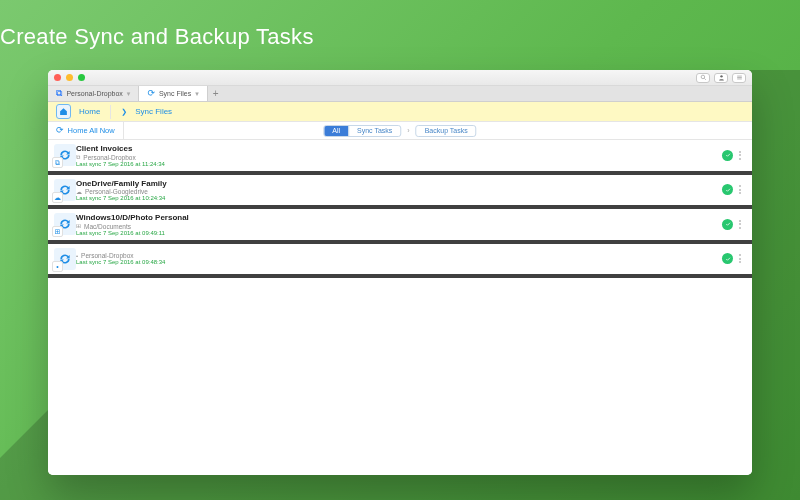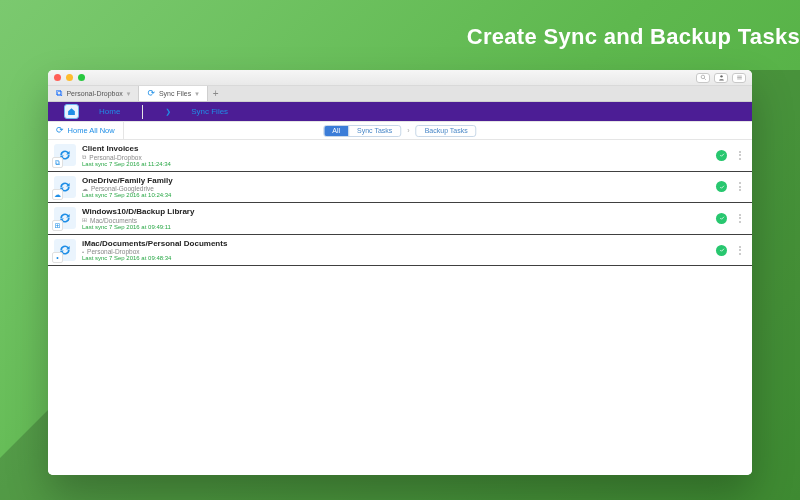--- a/index.html
+++ b/index.html
@@ -15,24 +15,24 @@
     top: 70px; left: 48px;
     width: 900px; height: 900px;
     background: rgba(0,0,0,0.18);
     transform: skewX(-45deg) translateX(340px);
     transform-origin: top left;
     pointer-events: none;
   }
   .headline {
     position: absolute;
     top: 24px; left: 0; right: 0;
-    text-align: right;
+    text-align: left;
     color: #fff;
     font-size: 22px;
-    font-weight: 700;
+    font-weight: 400;
     letter-spacing: 0.3px;
   }
   .window {
     position: absolute;
     top: 70px; left: 48px;
     width: 704px; height: 405px;
     background: #fff;
     border-radius: 5px;
     box-shadow: 0 20px 40px rgba(0,0,0,0.25);
     display: flex; flex-direction: column;
@@ -79,25 +79,25 @@
     background: #e8e8e8;
   }
   .tab.active { background: #fff; }
   .tab-add {
     width: 16px; display:flex; align-items:center; justify-content:center;
     color:#888; font-size:10px;
   }
 
   .toolbar {
     height: 20px;
-    background: #4c1d95;
+    background: #fef9c3;
     border-bottom: 1px solid #e5e5e5;
     display: flex; align-items: center;
-    padding: 0 16px;
-    gap: 20px;
+    padding: 0 8px;
+    gap: 8px;
   }
   .tb-btn {
     width: 15px; height: 15px;
     border: 1px solid #6fb8f2;
     border-radius: 3px;
     background: #eaf4fd;
     display:flex; align-items:center; justify-content:center;
   }
   .tb-btn svg { width:9px; height:9px; fill:#1f8ee6; }
   .tb-label { font-size: 8px; color: #1f8ee6; font-weight: 500; }
@@ -130,22 +130,22 @@
   }
   .seg > div { padding: 0 8px; display:flex; align-items:center; color:#4a88c8; }
   .seg > div.sel { background:#3b7dd8; color:#fff; }
   .seg > div + div { border-left:1px solid #c8d8e8; }
   .chev2 { color:#aaa; font-size:7px; margin: 0 6px; }
 
   .tasklist { flex:1; overflow:auto; background:#fff; }
   .task {
     display:flex; align-items:center;
     padding: 4px 10px 4px 6px;
-    border-bottom: 1px solid #404040;
-    gap: 6px;
+    border-bottom: 4px solid #404040;
+    gap: 0;
   }
   .task-icon {
     width: 22px; height: 22px;
     border-radius: 3px;
     background: #eaf4fd;
     display:flex; align-items:center; justify-content:center;
     position:relative;
     flex-shrink:0;
   }
   .mini-badge {
@@ -314,21 +314,21 @@
     <div class="task-icon">
       <svg width="14" height="14" viewBox="0 0 24 24">
         <path d="M4 12a8 8 0 0 1 14-5l2-2v6h-6l2-2a5 5 0 0 0-9 3z" fill="#1f8ee6"></path>
         <path d="M20 12a8 8 0 0 1-14 5l-2 2v-6h6l-2 2a5 5 0 0 0 9-3z" fill="#1f8ee6"></path>
       </svg>
       <div class="mini-badge">
         <span class="glyph" style="font-size:7px;color:#1f8ee6">⊞</span>
       </div>
     </div>
     <div class="task-text">
-      <div class="task-title">Windows10/D/Backup Library</div>
+      <div class="task-title">Windows10/D/Photo Personal</div>
       <div class="task-sub">
         <span class="glyph" style="font-size:6px;color:#999">⊞</span>
         <span>Mac/Documents</span>
       </div>
       <div class="task-time">Last sync 7 Sep 2016 at 09:49:11</div>
     </div>
     <div class="status-ok">
       <svg viewBox="0 0 24 24">
               <path d="M5 12l5 5L20 7" fill="none" stroke="#fff" stroke-width="3"></path>
             </svg>
@@ -343,21 +343,20 @@
     <div class="task-icon">
       <svg width="14" height="14" viewBox="0 0 24 24">
         <path d="M4 12a8 8 0 0 1 14-5l2-2v6h-6l2-2a5 5 0 0 0-9 3z" fill="#1f8ee6"></path>
         <path d="M20 12a8 8 0 0 1-14 5l-2 2v-6h6l-2 2a5 5 0 0 0 9-3z" fill="#1f8ee6"></path>
       </svg>
       <div class="mini-badge">
         <span class="glyph" style="font-size:7px;color:#1f8ee6">•</span>
       </div>
     </div>
     <div class="task-text">
-      <div class="task-title">iMac/Documents/Personal Documents</div>
       <div class="task-sub">
         <span class="glyph" style="font-size:6px;color:#999">•</span>
         <span>Personal-Dropbox</span>
       </div>
       <div class="task-time">Last sync 7 Sep 2016 at 09:48:34</div>
     </div>
     <div class="status-ok">
       <svg viewBox="0 0 24 24">
               <path d="M5 12l5 5L20 7" fill="none" stroke="#fff" stroke-width="3"></path>
             </svg>

